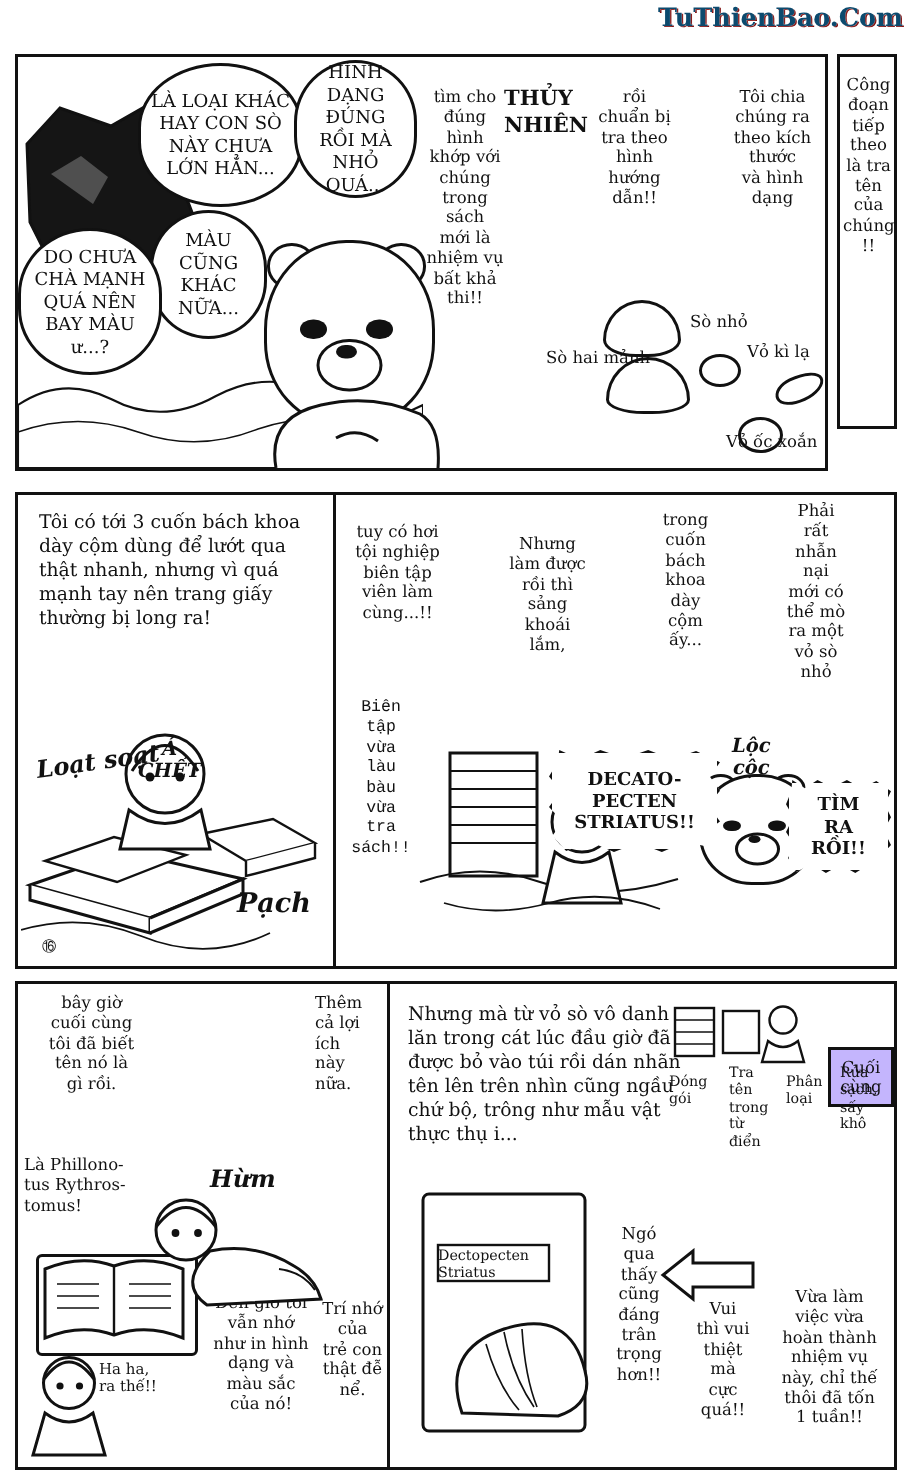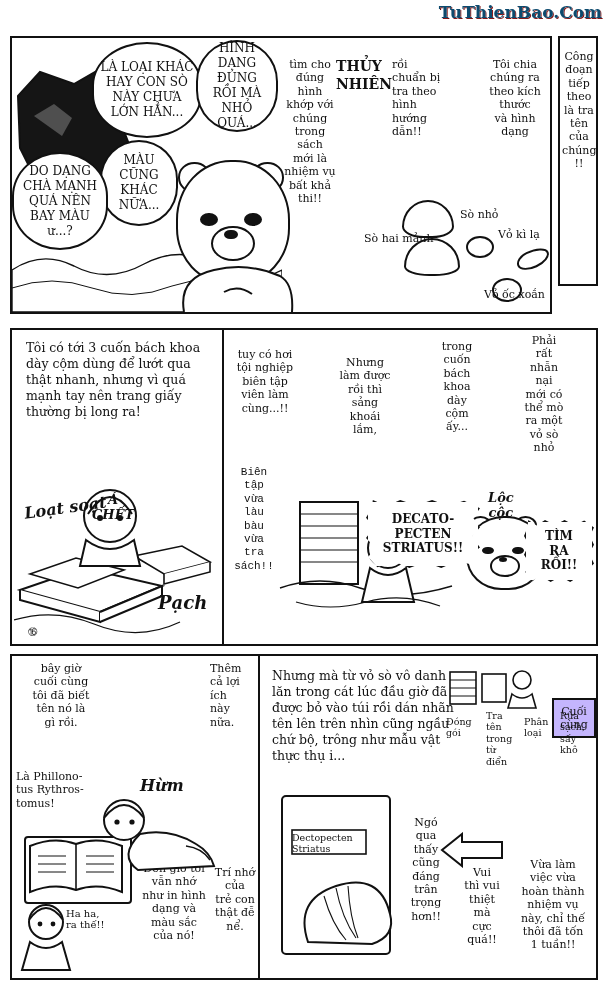--- a/index.html
+++ b/index.html
@@ -111,38 +111,38 @@
 HẲN...</div>
   <div class="bubble" style="left:196px;top:40px;width:82px;height:92px;">HÌNH
 DẠNG
 ĐÚNG RỒI
 MÀ NHỎ
 QUÁ...</div>
   <div class="bubble" style="left:100px;top:140px;width:78px;height:86px;">MÀU
 CŨNG
 KHÁC
 NỮA...</div>
-  <div class="bubble" style="left:12px;top:152px;width:96px;height:98px;">DO DẠNG
+  <div class="bubble" style="left:12px;top:152px;width:96px;height:98px;">DO CHƯA
 CHÀ MẠNH
 QUÁ NÊN
 BAY MÀU
 ư...?</div>
 
   <div class="txt small" style="left:282px;top:58px;width:56px;text-align:center;">tìm cho
 đúng hình
 khớp với
 chúng
 trong sách
 mới là
 nhiệm vụ
 bất khả
 thi!!</div>
   <div class="txt c" style="left:336px;top:58px;width:56px;font-weight:bold;font-size:14px;">THỦY
 NHIÊN</div>
-  <div class="txt small" style="left:392px;top:58px;width:62px;">rồi
+  <div class="txt small" style="left:392px;top:58px;width:62px;text-align:center;">rồi
 chuẩn bị
 tra theo
 hình
 hướng
 dẫn!!</div>
   <div class="txt small" style="left:482px;top:58px;width:66px;text-align:center;">Tôi chia
 chúng ra
 theo kích
 thước
 và hình

